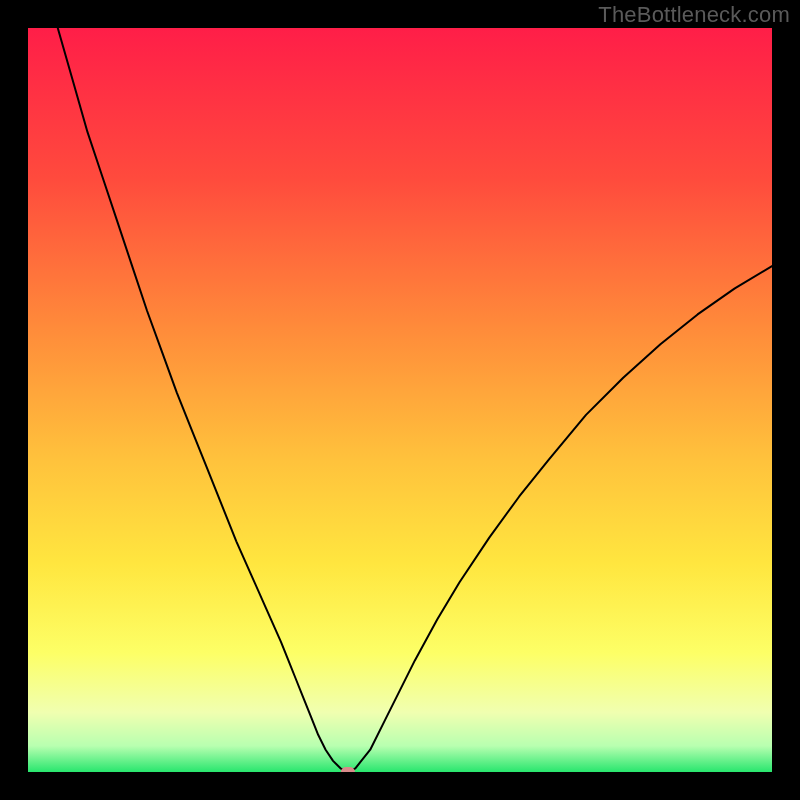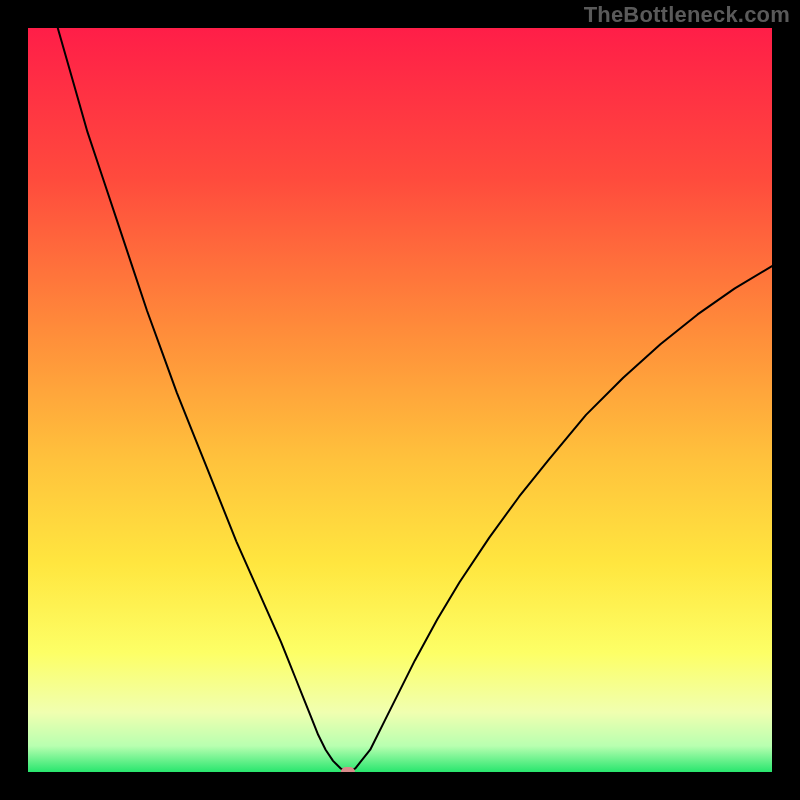--- a/index.html
+++ b/index.html
@@ -15,21 +15,21 @@
     position: relative;
     width: 800px;
     height: 800px;
   }
   .watermark {
     position: absolute;
     top: 2px;
     right: 10px;
     color: #5a5a5a;
     font-size: 22px;
-    font-weight: 700;
+    font-weight: 400;
     letter-spacing: 0.2px;
     z-index: 10;
   }
   svg { display: block; }
 </style>
 </head>
 <body>
 
 <div class="frame">
   <div class="watermark">TheBottleneck.com</div>

